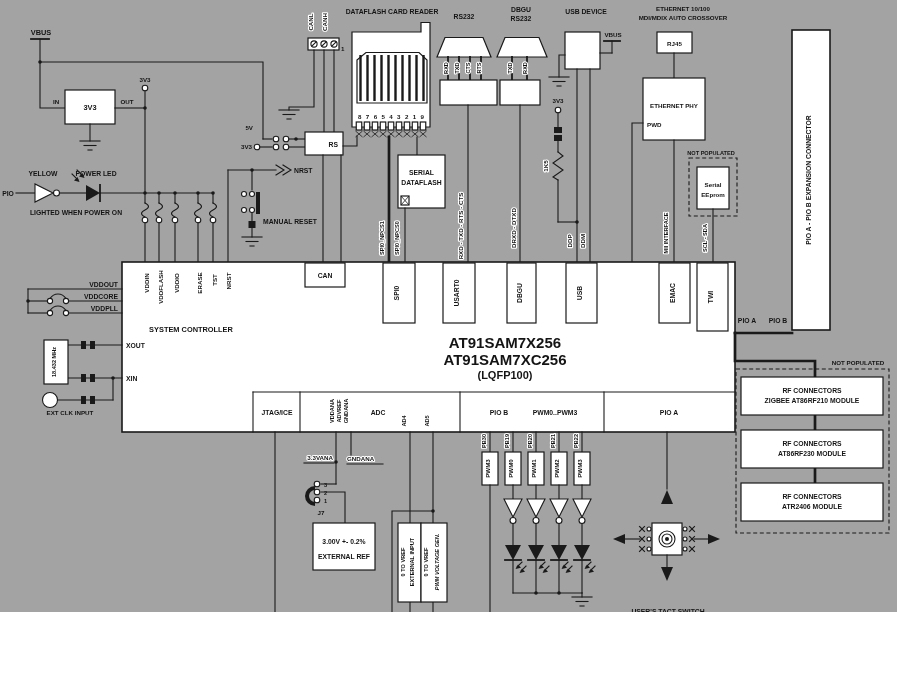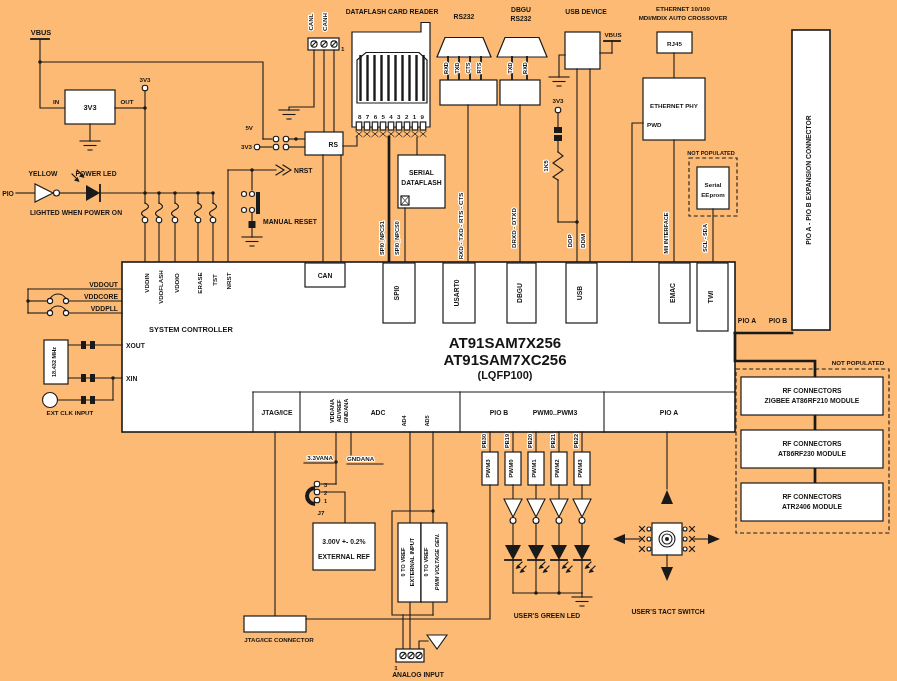--- a/index.html
+++ b/index.html
@@ -1,16 +1,16 @@
 <!DOCTYPE html>
 <html><head>
 <meta charset="utf-8">
 <style>
   html,body{margin:0;padding:0;background:#fff;}
-  .stage{width:897px;height:681px;position:relative;background:#fdba74;}
+  .stage{width:897px;height:612px;position:relative;background:#a3a3a3;}
   svg{display:block;}
   svg text{font-family:"Liberation Sans","DejaVu Sans",sans-serif;font-weight:700;fill:#141414;}
   .t55{font-size:5.6px}.t6{font-size:6.2px}.t65{font-size:6.8px}.t7{font-size:7.4px}
   .t10{font-size:11px}.t14{font-size:15px}
   .mid{text-anchor:middle}.end{text-anchor:end}.it{font-style:italic}
   .halo{paint-order:stroke fill;stroke:#fff;stroke-width:2.2px;stroke-linejoin:round}
   .w{stroke:#1a1a1a;stroke-width:1.1;fill:none;stroke-linecap:square}
   .w2{stroke:#1a1a1a;stroke-width:1.8;fill:none;stroke-linecap:square}
   .wt{stroke:#1a1a1a;stroke-width:2.7;fill:none;stroke-linecap:square}
   .wthin{stroke:#1a1a1a;stroke-width:.8;fill:none}

